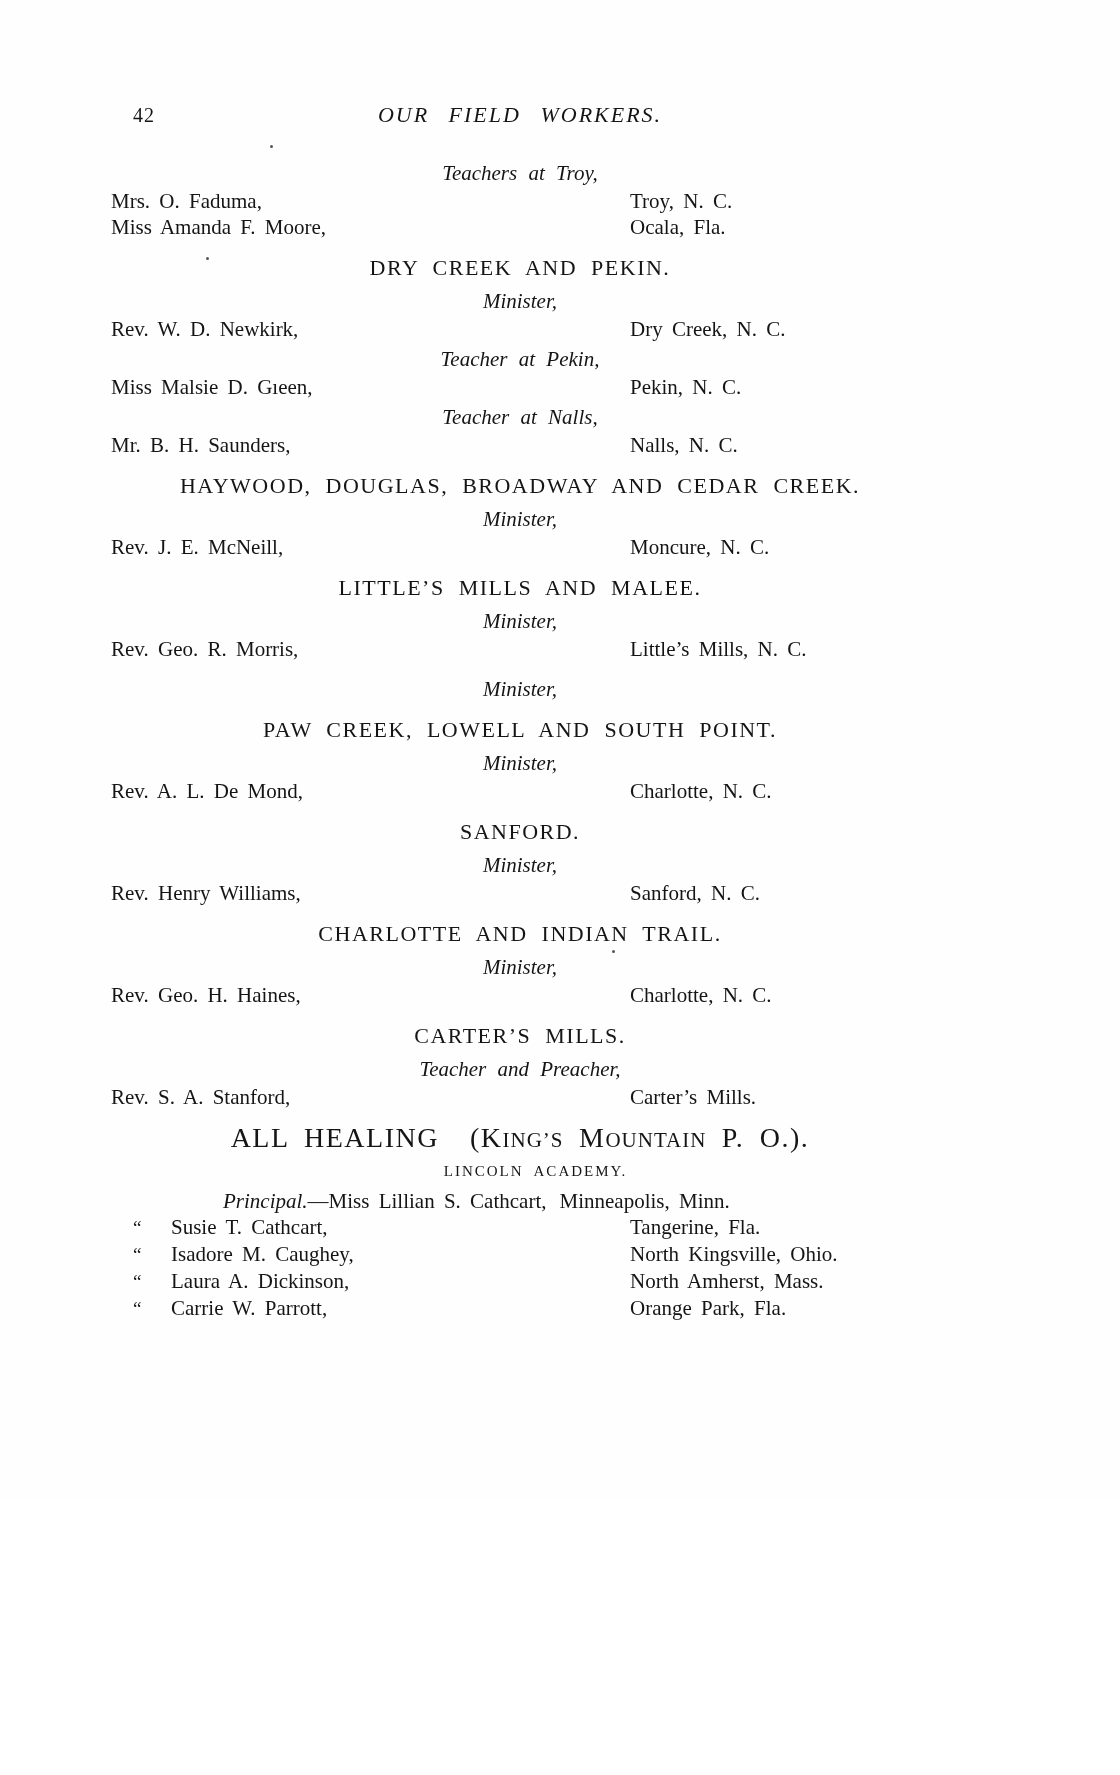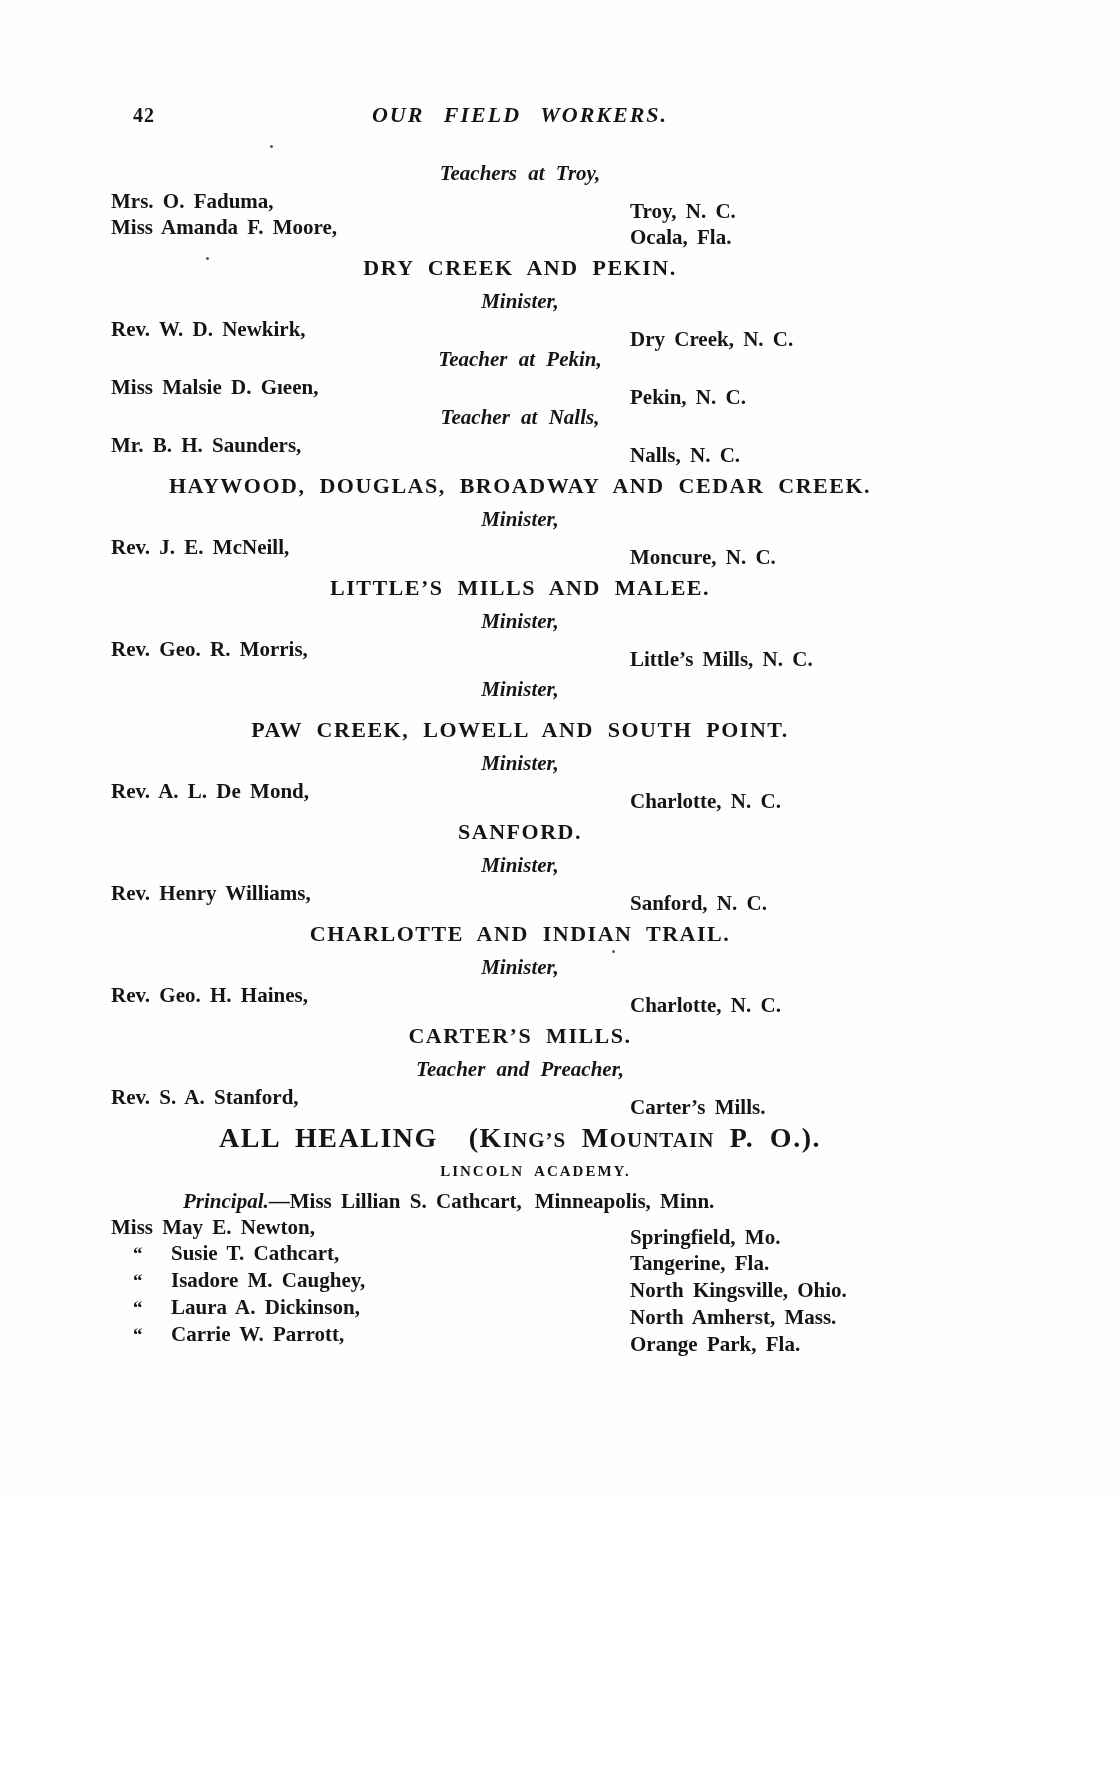--- a/index.html
+++ b/index.html
@@ -5,21 +5,20 @@
   html,body { margin:0; padding:0; background:#ffffff; }
   .page {
     position:relative;
     width:1120px; height:1499px;
     background:#fefefe;
     color:#151515;
     font-family:"Liberation Serif", serif;
     box-sizing:border-box;
     padding-top:102px;
     overflow:hidden;
-    font-weight:bold;
   }
   .page-head { position:relative; height:28px; margin-bottom:30px; width:1040px; text-align:center; }
   .pageno { position:absolute; left:133px; top:2px; font-size:20px; letter-spacing:1px; }
   .running { font-style:italic; font-size:22px; letter-spacing:2px; word-spacing:12px;text-align:right; }
   #content { width:1040px; }
   .section { margin-top:14px; }
   .sec-title {
     text-align:center; font-size:22px; line-height:28px;
     letter-spacing:1.5px; word-spacing:7px; margin-bottom:6px;
     white-space:nowrap;
@@ -31,25 +30,25 @@
     letter-spacing:2px; word-spacing:5px;padding-left:31px;
   }
   .role {
     text-align:center; font-style:italic; font-size:21px;
     line-height:26px; margin:4px 0 2px; word-spacing:6px;
   }
   .person-row {
     position:relative; padding-left:111px; line-height:26px;
     font-size:21px; word-spacing:4px; white-space:nowrap;
   }
-  .person-row .loc { position:absolute; left:630px; top:0; white-space:nowrap;margin-top:10px; }
+  .person-row .loc { position:absolute; left:630px; top:0; white-space:nowrap; }
   .ditto { display:inline-block; width:60px; padding-left:22px; box-sizing:border-box; font-size:19px; }
   .principal-row {
     position:relative; padding-left:183px; line-height:26px;
-    font-size:21px; word-spacing:4px; margin-top:6px; white-space:nowrap;
+    font-size:21px; word-spacing:4px; margin-top:6px; white-space:nowrap;margin-left:40px;
   }
   .principal-row .pr-label { font-style:italic; }
   .principal-row .pr-loc { margin-left:13px; }
   .speck { position:absolute; background:#555; border-radius:50%; }
 </style>
 </head>
 <body>
 
 <div class="page">
   <div class="page-head">
@@ -101,21 +100,20 @@
       </div>
       <div class="section">
         <div class="sec-title"><span>CARTER’S MILLS.</span></div>
         <div class="role">Teacher and Preacher,</div>
         <div class="person-row"><span class="name">Rev. S. A. Stanford,</span><span class="loc">Carter’s Mills.</span></div>
       </div>
       <div class="section">
         <div class="sec-title large"><span>ALL HEALING&nbsp; (K</span><span class="sc">ING’S</span><span> M</span><span class="sc">OUNTAIN</span><span> P. O.).</span></div>
         <div class="sec-sub">LINCOLN ACADEMY.</div>
         <div class="principal-row"><span class="pr-label">Principal.</span><span class="pr-sep">—</span><span class="pr-name">Miss Lillian S. Cathcart,</span><span class="pr-loc">Minneapolis, Minn.</span></div>
-        <div class="person-row"><span class="name">Miss May E. Newton,</span><span class="loc">Springfield, Mo.</span></div>
         <div class="person-row"><span class="ditto">“</span><span class="name">Susie T. Cathcart,</span><span class="loc">Tangerine, Fla.</span></div>
         <div class="person-row"><span class="ditto">“</span><span class="name">Isadore M. Caughey,</span><span class="loc">North Kingsville, Ohio.</span></div>
         <div class="person-row"><span class="ditto">“</span><span class="name">Laura A. Dickinson,</span><span class="loc">North Amherst, Mass.</span></div>
         <div class="person-row"><span class="ditto">“</span><span class="name">Carrie W. Parrott,</span><span class="loc">Orange Park, Fla.</span></div>
       </div>
     </div>
 
   <div class="speck" style="left:270px; top:145px; width:3px; height:3px;"></div>
   <div class="speck" style="left:206px; top:257px; width:3px; height:3px;"></div>
   <div class="speck" style="left:612px; top:950px; width:3px; height:3px;"></div>

